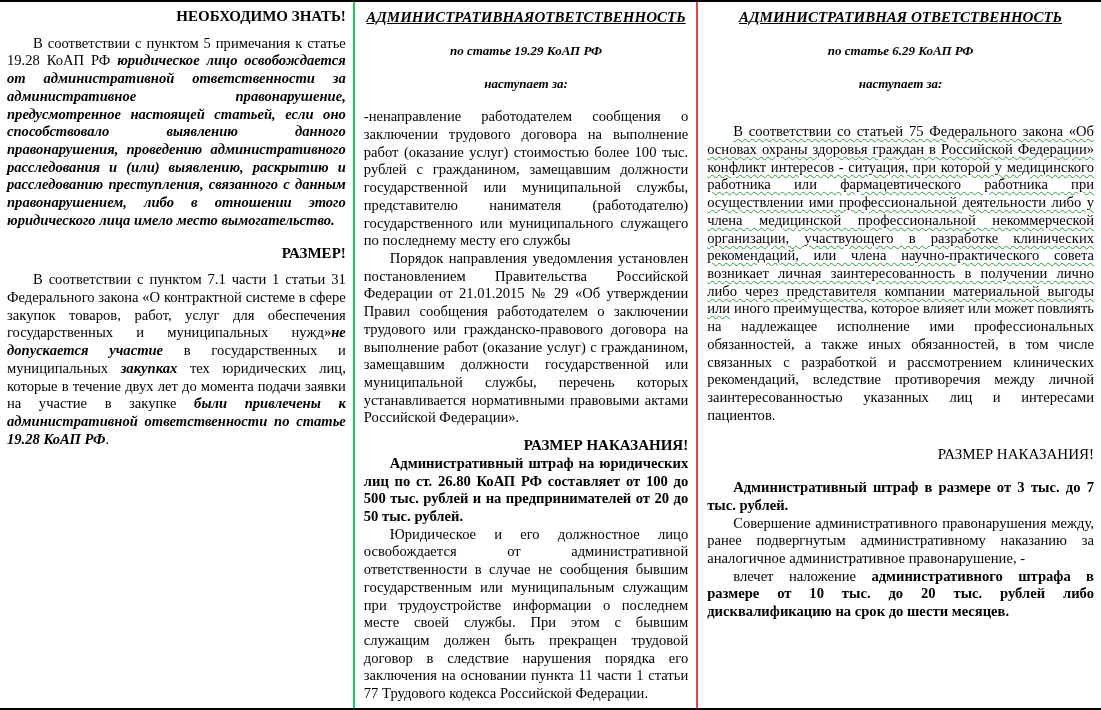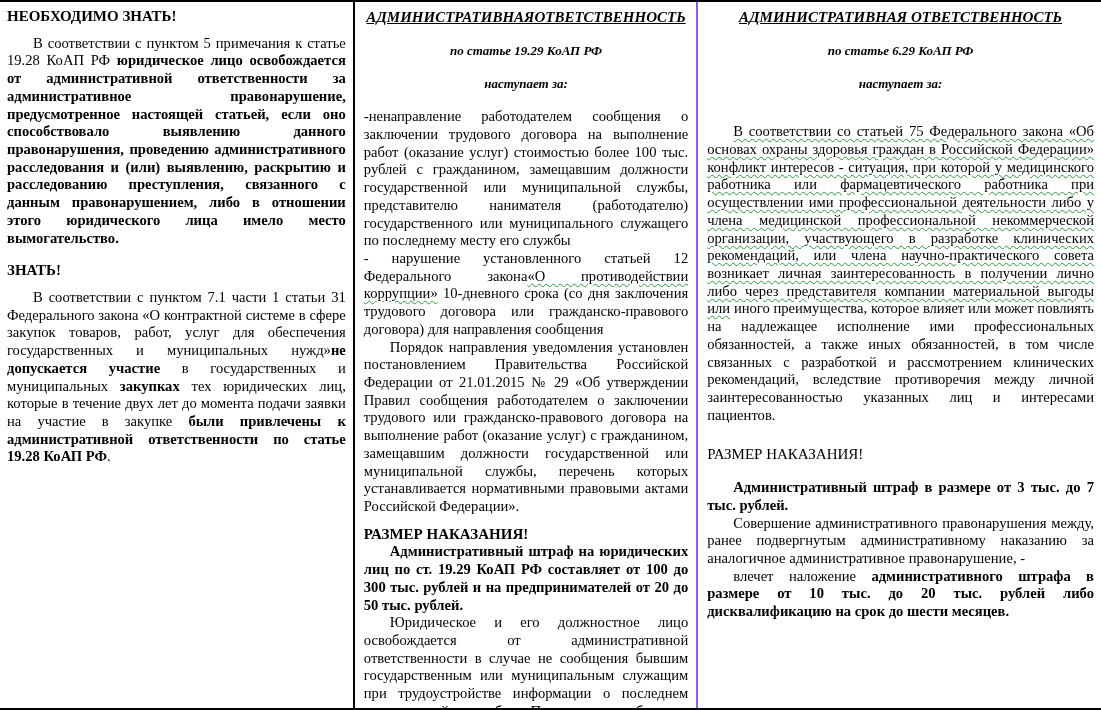--- a/index.html
+++ b/index.html
@@ -27,32 +27,32 @@
   .col {
     box-sizing: border-box;
     overflow: hidden;
   }
   .col-1 {
     width: 367px;
     padding: 6px 7px 4px 7px;
   }
   .col-2 {
     width: 357px;
-    border-left: 2px solid #000000;
+    border-left: 2px solid #22c55e;
     padding: 6px 8px 4px 9px;
   }
   .col-3 {
     width: 421px;
-    border-left: 2px solid #8b5cf6;
+    border-left: 2px solid #ef4444;
     padding: 6px 7px 4px 9px;
   }
 
   
   .h-center {
-    text-align: left;
+    text-align: right;
     font-weight: bold;
     font-size: 15px;
     line-height: 1.18;
     margin: 0;
   }
   .h-gap {
     margin-top: 10px;
   }
   .heading-ital-ul {
     text-align: center;
@@ -83,21 +83,21 @@
   }
   p.ind {
     text-indent: 26px;
   }
   p.ital {
   }
   p.bold {
     font-weight: bold;
   }
   .b   { font-weight: bold; }
-  .bi  { font-weight: bold; }
+  .bi  { font-weight: bold; font-style: italic; }
   .u   { text-decoration: underline; }
 
   
   .sq {
     text-decoration: underline;
     text-decoration-style: wavy;
     text-decoration-color: #2c9b3a;
     text-decoration-thickness: 1px;
     text-underline-offset: 2px;
   }
@@ -113,45 +113,44 @@
   <div class="col col-1">
 
     <div class="h-center">НЕОБХОДИМО ЗНАТЬ!</div>
 
     <div class="spacer-sm"></div>
 
     <p class="body ind"><span>В соответствии с пунктом 5 примечания к статье 19.28 КоАП РФ </span><span class="bi">юридическое лицо освобождается от административной ответственности за административное правонарушение, предусмотренное настоящей статьей, если оно способствовало выявлению данного правонарушения, проведению административного расследования и (или) выявлению, раскрытию и расследованию преступления, связанного с данным правонарушением, либо в отношении этого юридического лица имело место вымогательство.</span></p>
 
     <div class="spacer-md"></div>
 
-    <div class="h-center">ЗНАТЬ!</div>
+    <div class="h-center">РАЗМЕР!</div>
 
     <div class="spacer-sm"></div>
 
     <p class="body ind"><span>В соответствии с пунктом 7.1 части 1 статьи 31 Федерального закона «О контрактной системе в сфере закупок товаров, работ, услуг для обеспечения государственных и муниципальных нужд»</span><span class="bi">не допускается участие</span><span> в государственных и муниципальных </span><span class="bi">закупках</span><span> тех юридических лиц, которые в течение двух лет до момента подачи заявки на участие в закупке </span><span class="bi">были привлечены к административной ответственности по статье 19.28 КоАП РФ</span><span>.</span></p>
 
 
   </div>
 
   <div class="col col-2">
 
     <div class="heading-ital-ul">АДМИНИСТРАТИВНАЯОТВЕТСТВЕННОСТЬ</div>
     <div class="heading-sub">по статье 19.29 КоАП РФ</div>
     <div class="heading-sub">наступает за:</div>
 
     <p class="body ital">-ненаправление работодателем сообщения о заключении трудового договора на выполнение работ (оказание услуг) стоимостью более 100 тыс. рублей с гражданином, замещавшим должности государственной или муниципальной службы, представителю нанимателя (работодателю) государственного или муниципального служащего по последнему месту его службы</p>
 
-    <p class="body ital"><span>- нарушение установленного статьей 12 Федерального закона</span><span class="sq">«О противодействии коррупции»</span><span> 10-дневного срока (со дня заключения трудового договора или гражданско-правового договора) для направления сообщения</span></p>
 
 
     <p class="body ind">Порядок направления уведомления установлен постановлением Правительства Российской Федерации от 21.01.2015 № 29 «Об утверждении Правил сообщения работодателем о заключении трудового или гражданско-правового договора на выполнение работ (оказание услуг) с гражданином, замещавшим должности государственной или муниципальной службы, перечень которых устанавливается нормативными правовыми актами Российской Федерации».</p>
 
     <div class="h-center h-gap">РАЗМЕР НАКАЗАНИЯ!</div>
 
-    <p class="body ind bold">Административный штраф на юридических лиц по ст. 19.29 КоАП РФ составляет от 100 до 300 тыс. рублей и на предпринимателей от 20 до 50 тыс. рублей.</p>
+    <p class="body ind bold">Административный штраф на юридических лиц по ст. 26.80 КоАП РФ составляет от 100 до 500 тыс. рублей и на предпринимателей от 20 до 50 тыс. рублей.</p>
 
     <p class="body ind">Юридическое и его должностное лицо освобождается от административной ответственности в случае не сообщения бывшим государственным или муниципальным служащим при трудоустройстве информации о последнем месте своей службы. При этом с бывшим служащим должен быть прекращен трудовой договор в следствие нарушения порядка его заключения на основании пункта 11 части 1 статьи 77 Трудового кодекса Российской Федерации.</p>
 
   </div>
 
   <div class="col col-3">
 
     <div class="heading-ital-ul">АДМИНИСТРАТИВНАЯ ОТВЕТСТВЕННОСТЬ</div>
     <div class="heading-sub ul">по статье 6.29 КоАП РФ</div>
     <div class="heading-sub ul">наступает за:</div>

